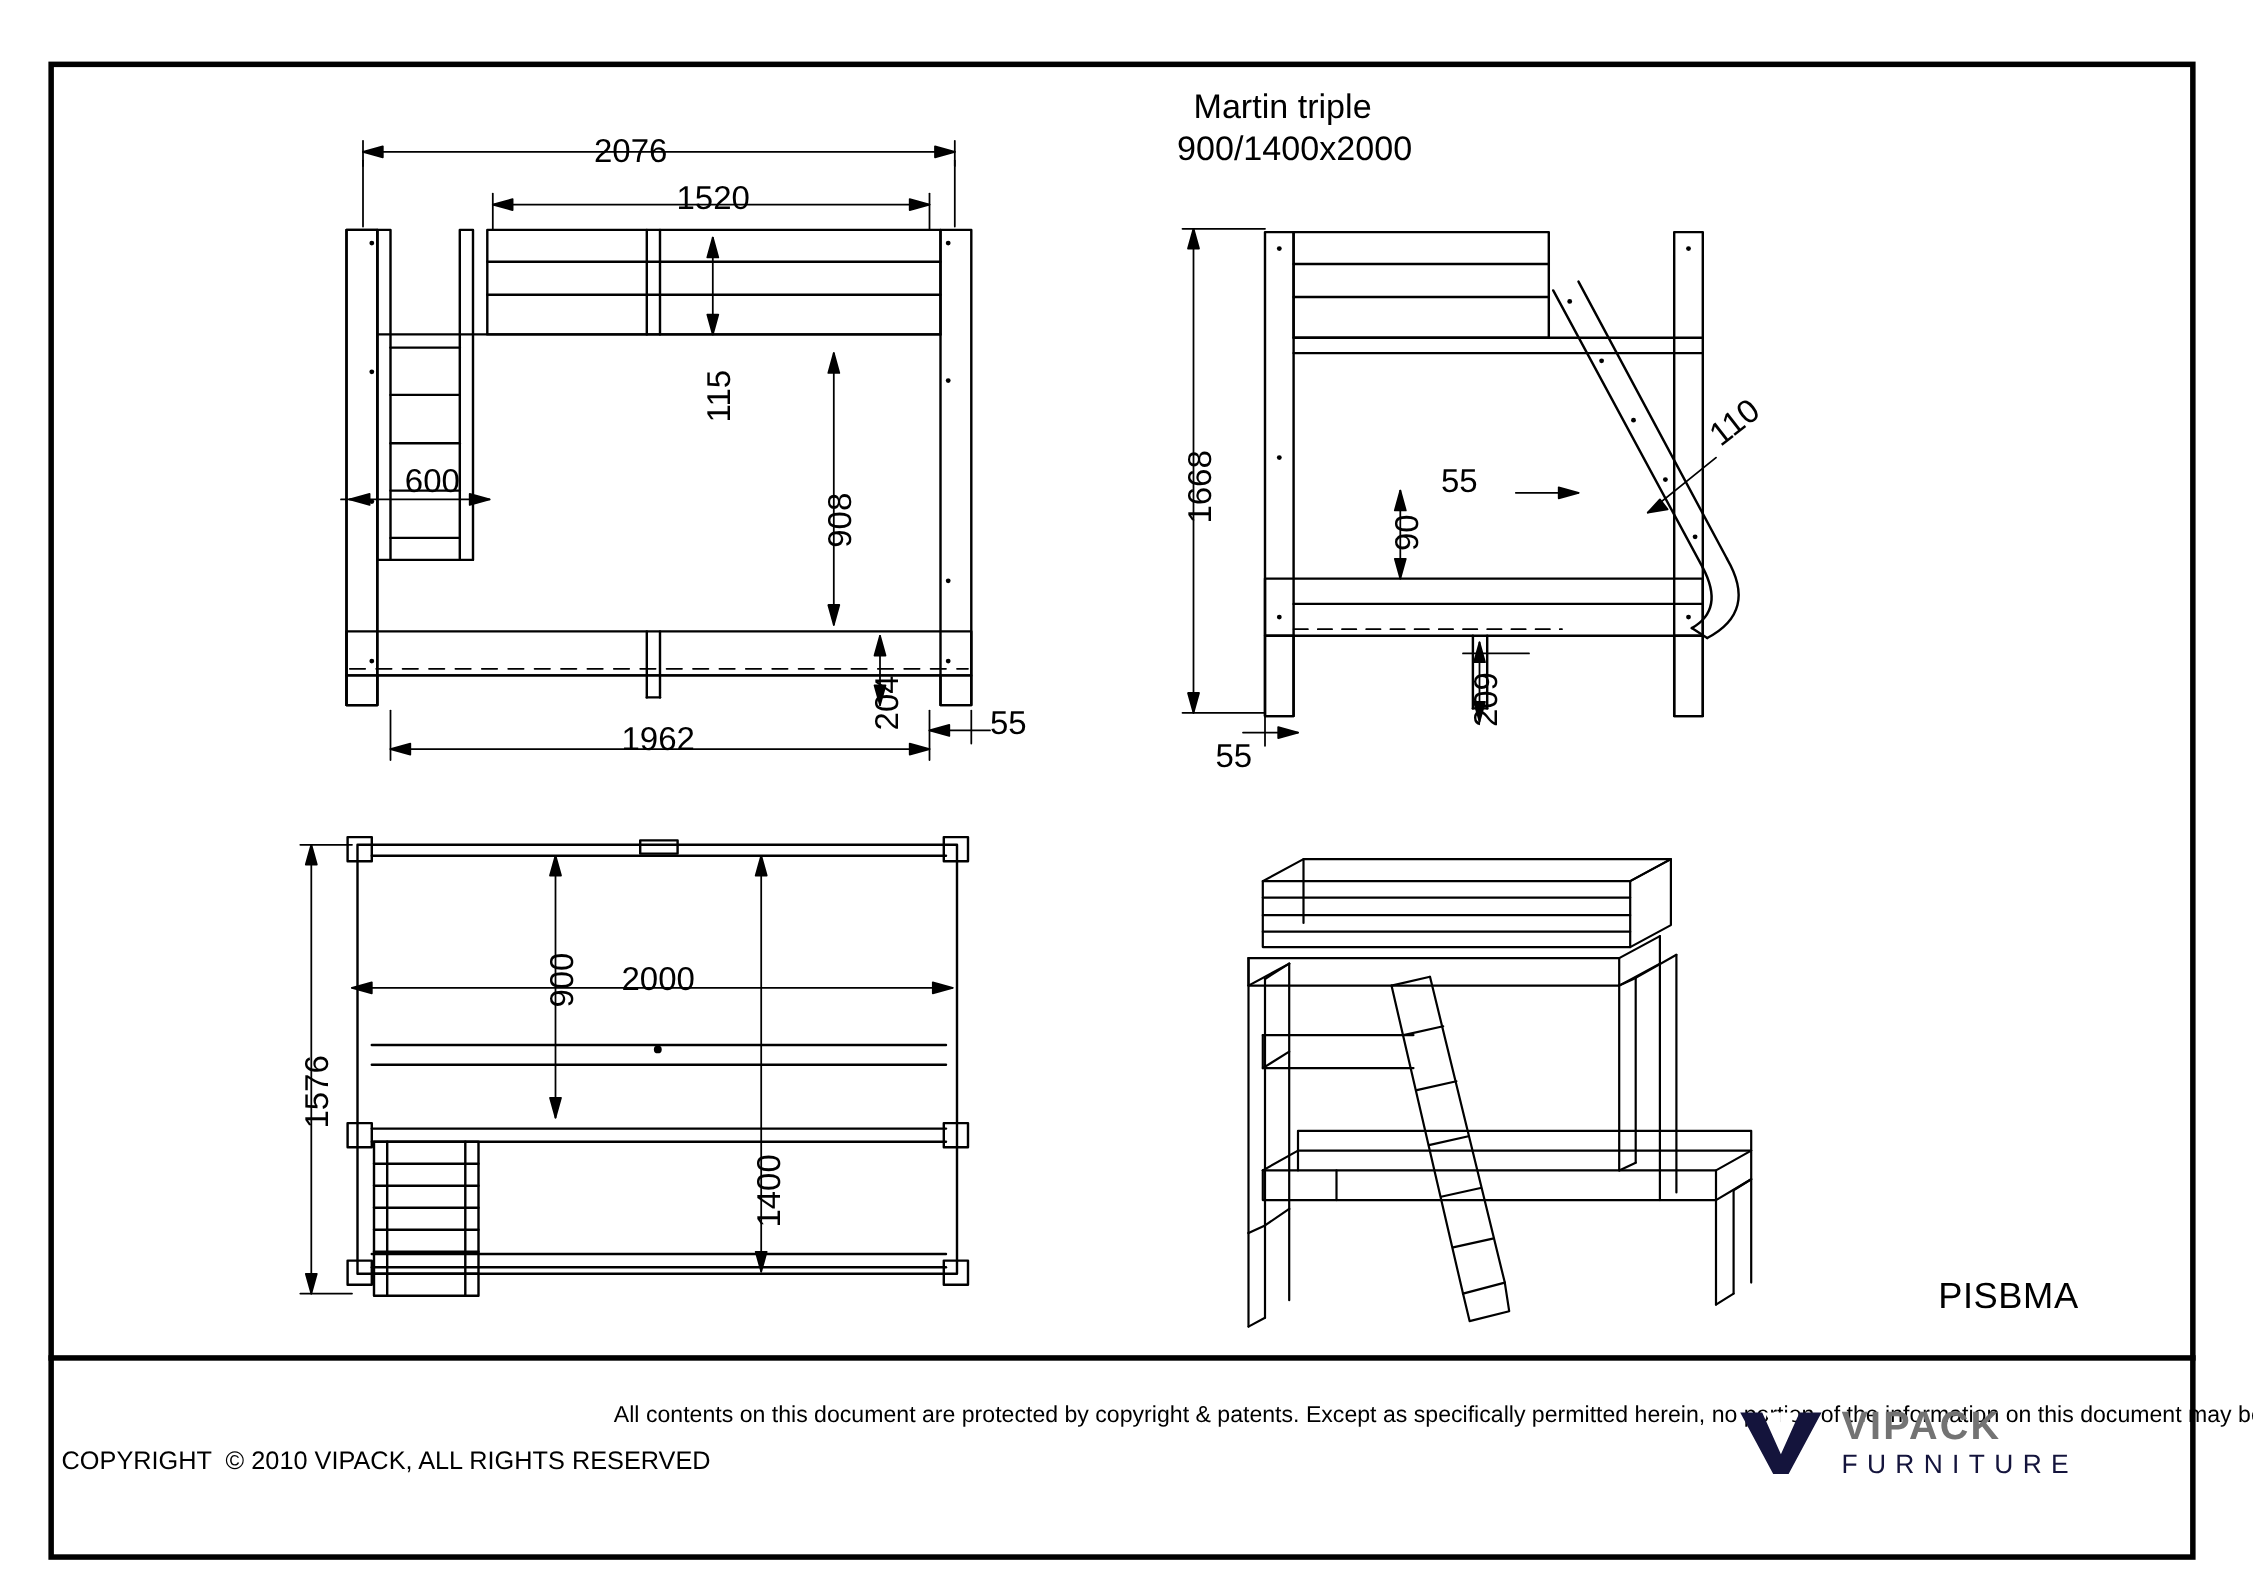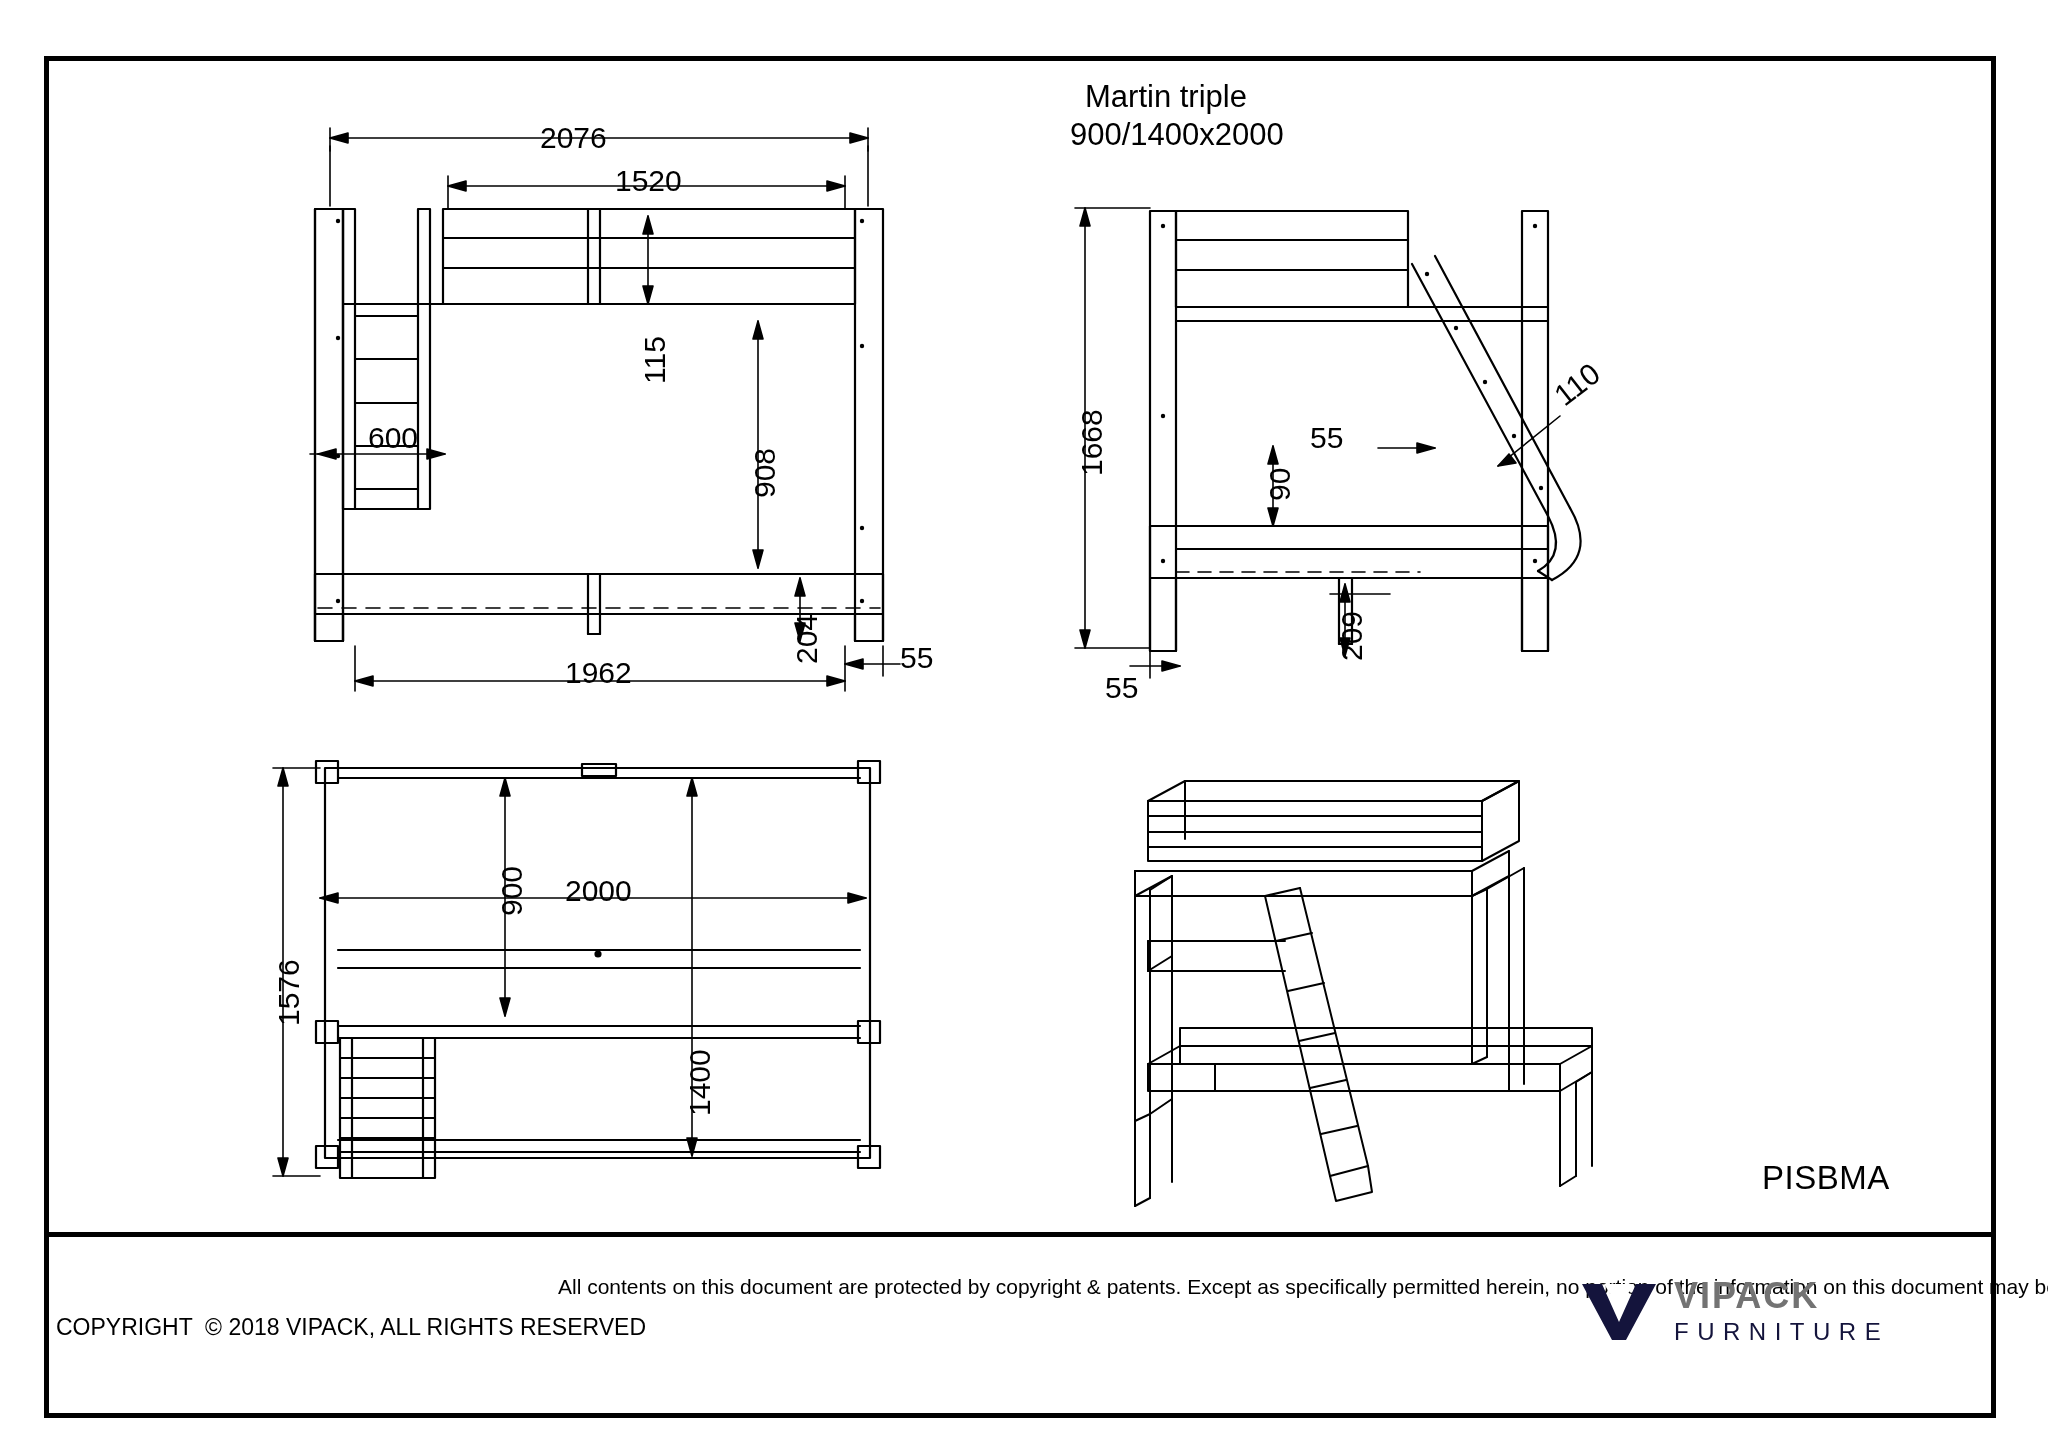--- a/index.html
+++ b/index.html
@@ -440,21 +440,21 @@
   <div class="lbl dim dim-v" style="left:1335px; top:645px;">209</div>
   <div class="lbl dim" style="left:1105px; top:655px;">55</div>
 
   <div class="lbl dim dim-v" style="left:272px; top:1010px;">1576</div>
   <div class="lbl dim dim-v" style="left:495px; top:900px;">900</div>
   <div class="lbl dim" style="left:565px; top:858px;">2000</div>
   <div class="lbl dim dim-v" style="left:683px; top:1100px;">1400</div>
 
   <div class="lbl code-txt" style="left:1718px; top:1143px;margin-left:44px;">PISBMA</div>
 
-  <div class="lbl copy-txt" style="left:56px; top:1298px;">COPYRIGHT  © 2018 VIPACK, ALL RIGHTS RESERVED</div>
+  <div class="lbl copy-txt" style="left:56px; top:1298px;">COPYRIGHT  © 2010 VIPACK, ALL RIGHTS RESERVED</div>
 
   <div class="lbl legal-txt" style="left:558px; top:1256px;">All contents on this document are protected by copyright &amp; patents. Except as specifically permitted herein, no portion of the information on this document may be reproduced in any form, or by any means, without prior written permission from Vipack bvba. No parts of the designs and the products can be copied or transmitted. Product and drawings under Patent and Copyright</div>
 
   <div class="brand">
     <svg class="brand-mark" viewBox="0 0 78 66">
       <path d="M2 6 L22 6 L39 44 L56 6 L76 6 L46 62 L32 62 Z" fill="#14143c"></path>
       <path d="M24 6 L39 6 L39 30 Z" fill="#ffffff"></path>
       <path d="M39 6 L54 6 L39 30 Z" fill="#ffffff"></path>
     </svg>
     <div class="brand-text">

